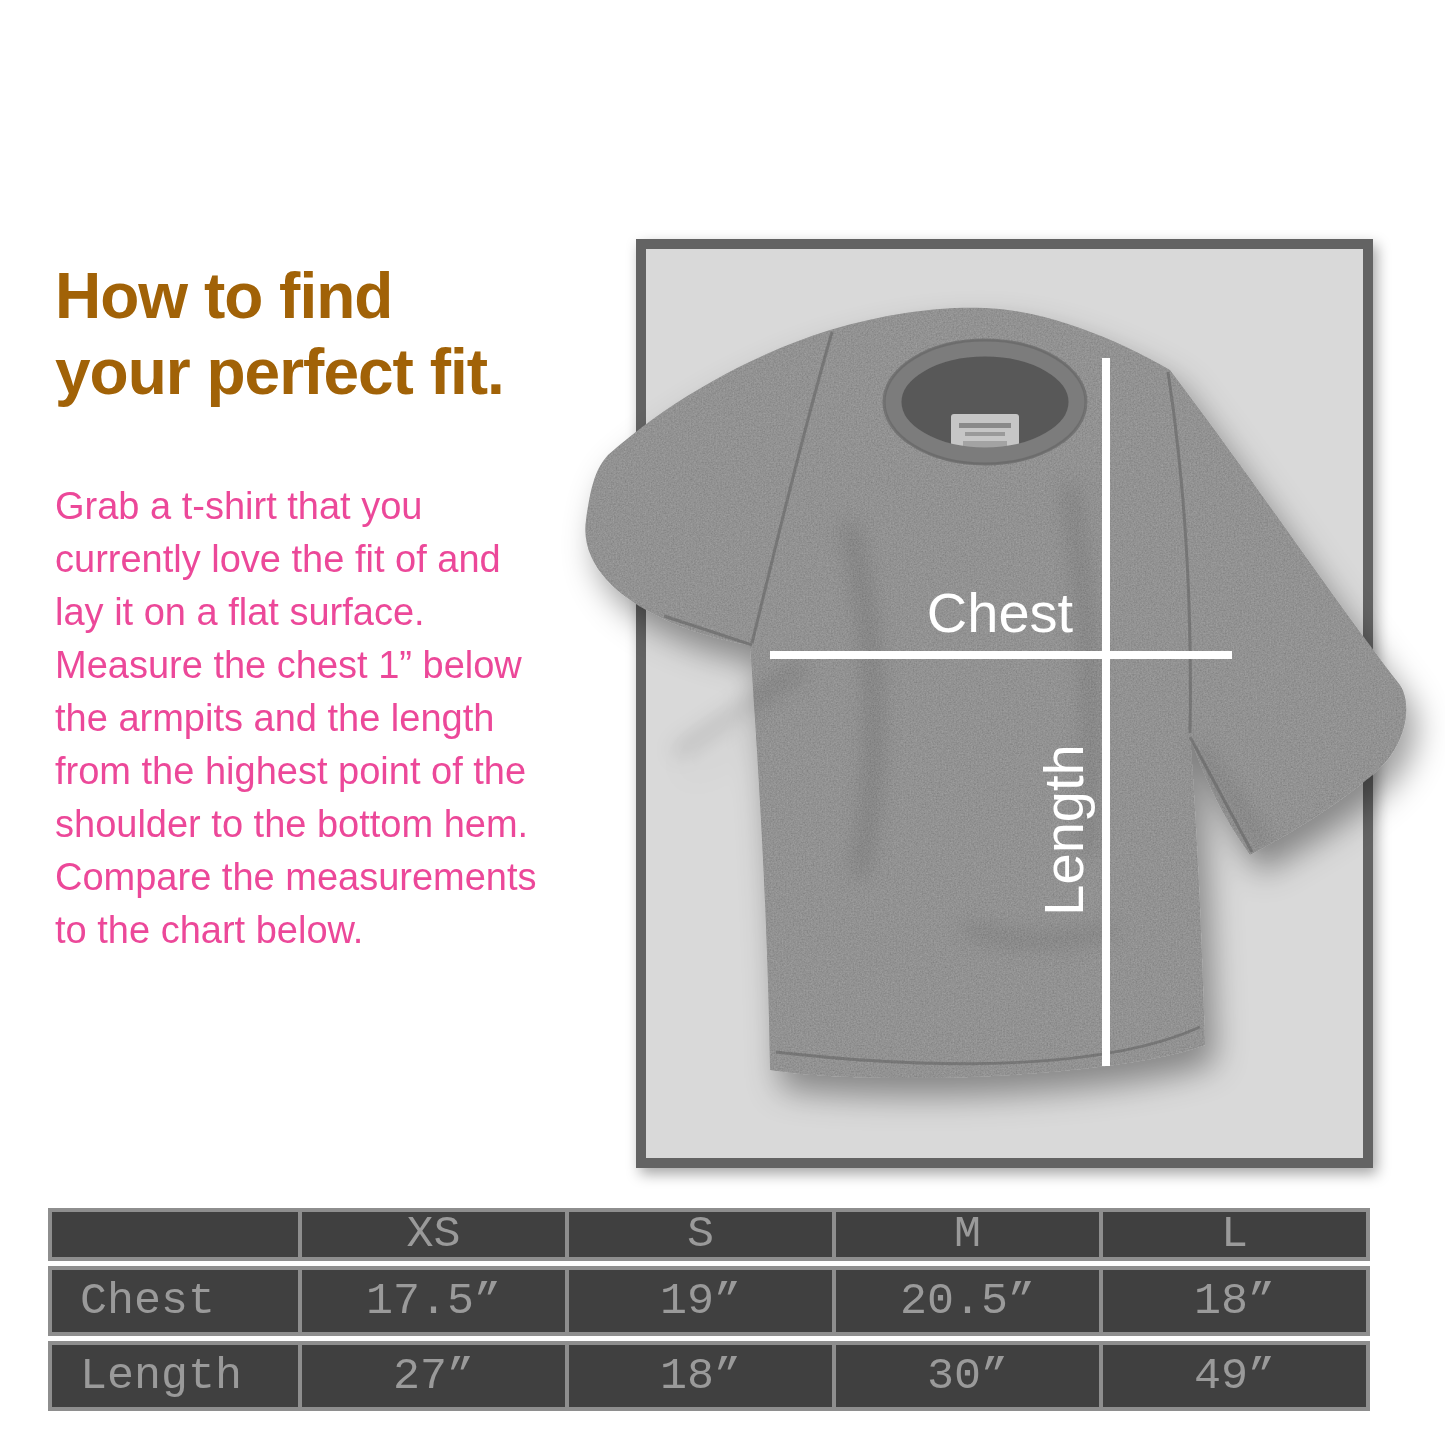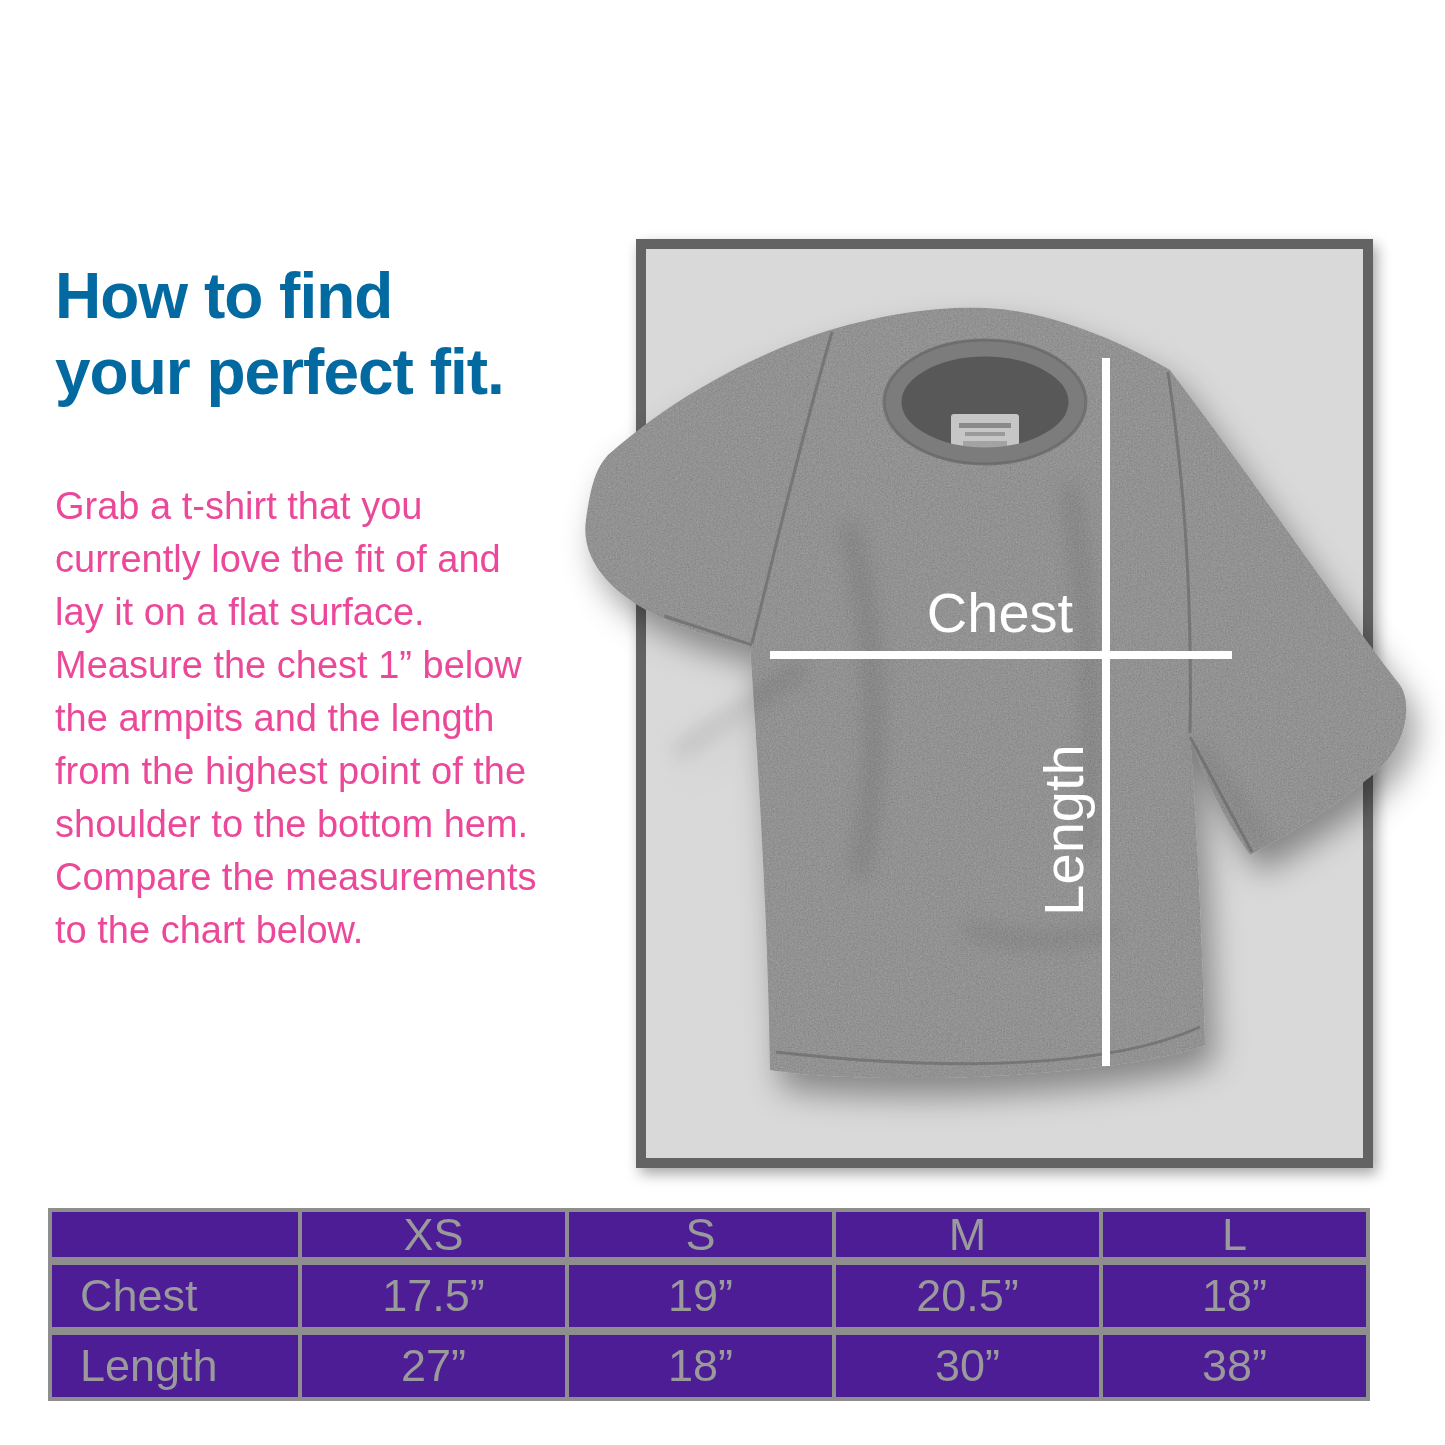--- a/index.html
+++ b/index.html
@@ -8,35 +8,35 @@
 
   .page{position:absolute;inset:0;background:#ffffff;}
 
   
   .title-wrap{position:absolute;left:36px;top:30px;width:1372px;height:178px;}
   .title-wrap svg{display:block;width:100%;height:100%;}
 
   
   .heading{position:absolute;left:55px;top:258px;width:600px;
            font-size:64px;font-weight:bold;line-height:76px;
-           letter-spacing:-1px;color:#0369a1;white-space:pre-line;}
+           letter-spacing:-1px;color:#a16207;white-space:pre-line;}
 
   
   .body-text{position:absolute;left:55px;top:480px;width:600px;
              font-size:38px;line-height:53px;color:#ec4899;white-space:pre-line;}
 
   
   .figure{position:absolute;left:550px;top:230px;width:880px;height:960px;}
   .figure svg{display:block;width:100%;height:100%;overflow:visible;}
 
   
   .size-table{position:absolute;left:48px;top:1208px;width:1322px;
               color:#9a9a9a;font-size:45px;}
-  .t-row{display:flex;border:4px solid #8e8e8e;background:#4c1d95;
-         box-sizing:border-box;}
+  .t-row{display:flex;border:4px solid #8e8e8e;background:#404040;
+         margin-bottom:5px;box-sizing:border-box;font-family:Liberation Mono, monospace;}
   .t-cell{flex:1;display:flex;align-items:center;justify-content:center;
           border-left:4px solid #8e8e8e;box-sizing:border-box;overflow:hidden;}
   .t-cell.first{flex:0 0 246px;border-left:none;justify-content:flex-start;
                 padding-left:28px;}
   .row-header .t-cell{height:45px;}
   .row-data .t-cell{height:62px;}
 </style>
 </head>
 <body>
 
@@ -157,17 +157,17 @@
       <div class="t-cell">17.5”</div>
       <div class="t-cell">19”</div>
       <div class="t-cell">20.5”</div>
       <div class="t-cell">18”</div>
     </div>
     <div class="t-row row-data">
       <div class="t-cell first">Length</div>
       <div class="t-cell">27”</div>
       <div class="t-cell">18”</div>
       <div class="t-cell">30”</div>
-      <div class="t-cell">38”</div>
+      <div class="t-cell">49”</div>
     </div>
   </div>
 
 </div>
 
 </body></html>

